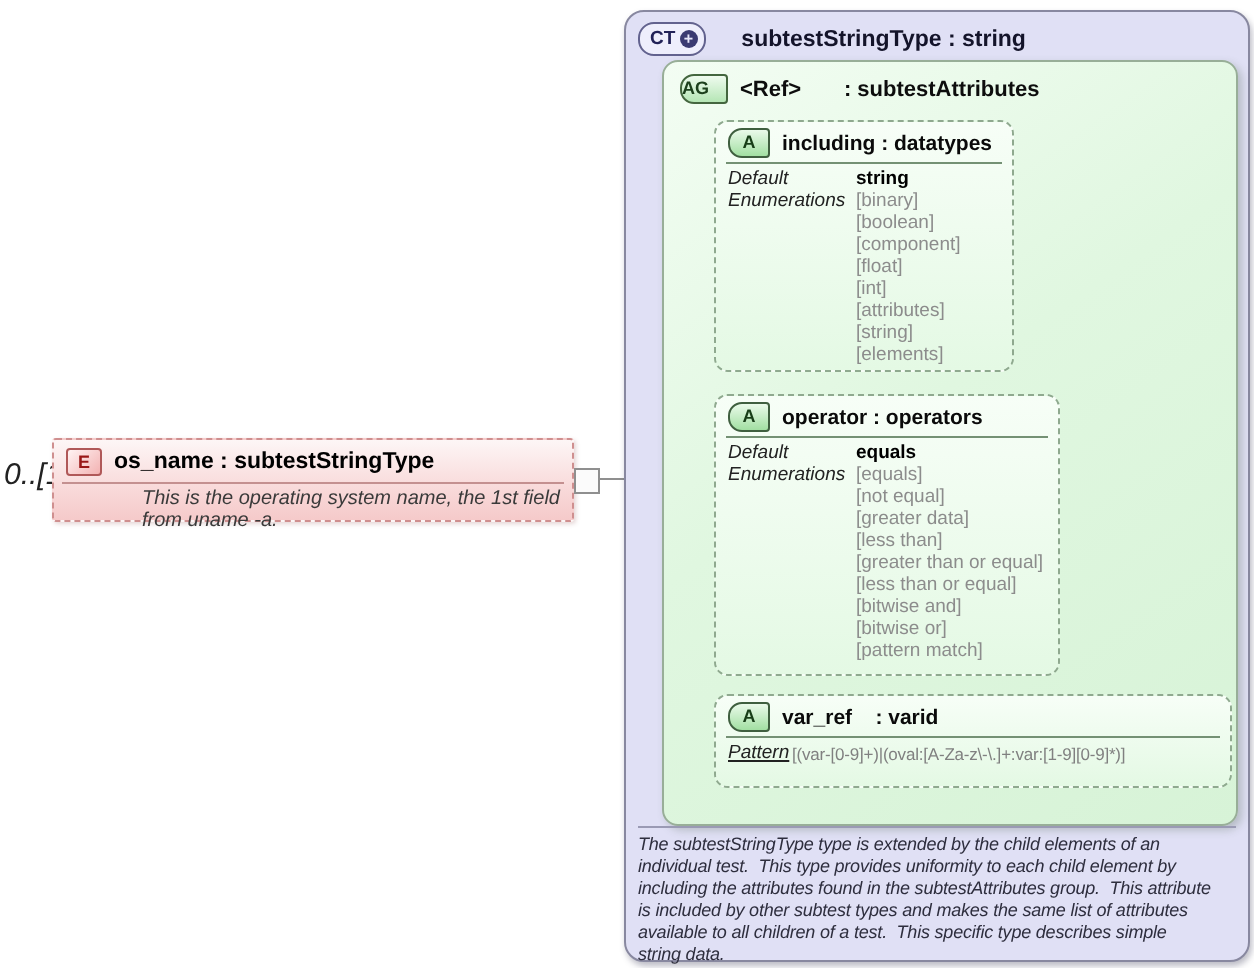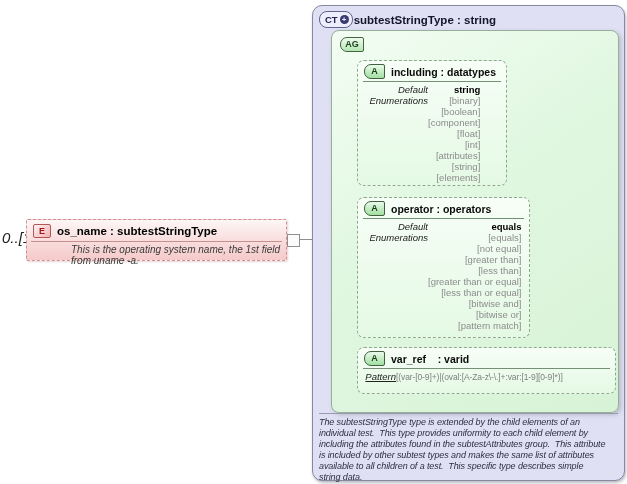--- a/index.html
+++ b/index.html
@@ -35,21 +35,21 @@
   .el-sep{margin:1px 4px 0 4px;border-top:1px solid #c49090;}
   .el-desc{
     padding:2px 5px 0 5px;font-size:10px;font-style:italic;color:#3a3a3a;white-space:pre-wrap;margin-left:39px;
   }
   
   .ct-box{
     position:absolute;left:312px;top:5px;width:311px;height:474px;
     background:#e0e0f5;border:1px solid #8888a0;border-radius:10px;
     box-shadow:1px 2px 3px rgba(60,60,90,.35);
   }
-  .ct-header{position:absolute;left:6px;top:5px;display:flex;align-items:center;gap:1px;}
+  .ct-header{position:absolute;left:6px;top:5px;display:flex;align-items:center;gap:18px;}
   .badge-ct{
     display:inline-flex;align-items:center;gap:2px;height:15px;padding:0 3px 0 5px;
     border:1px solid #62628e;border-radius:8px;background:#eeeefc;
     color:#222258;font-weight:bold;font-size:9.5px;
   }
   .plus-icon{
     display:inline-block;width:9px;height:9px;border-radius:50%;
     background:#3a3a72;color:#e6e6fa;font-weight:bold;font-size:8px;line-height:9px;text-align:center;
   }
   .ct-title{font-weight:bold;font-size:11.5px;color:#14142a;white-space:pre;}
@@ -57,37 +57,37 @@
   .ag-box{
     position:absolute;left:18px;top:24px;width:286px;height:381px;
     border:1px solid #98ae98;border-radius:8px;
     background:linear-gradient(145deg,#f3fdf3 0%,#e0f7e0 45%,#d7f3d7 100%);
     box-shadow:2px 2px 4px rgba(80,100,80,.3);
   }
   .ag-header{position:absolute;left:8px;top:6px;display:flex;align-items:center;gap:6px;}
   .badge-ag{
     width:22px;height:13px;border:1px solid #44663f;border-radius:7px 2px 2px 7px;
     background:linear-gradient(180deg,#effbef,#b5e6b5);
-    color:#1d401d;font-weight:bold;font-size:9px;line-height:13px;text-align:center;flex:0 0 auto;
+    color:#1d401d;font-weight:bold;font-size:9px;line-height:13px;flex:0 0 auto;
   }
   .ag-title{font-weight:bold;font-size:11px;color:#0d0d0d;white-space:pre;}
   
   .attr-box{
     position:absolute;border:1px dashed #8fa98f;border-radius:7px;
     background:linear-gradient(180deg,#f7fef7 0%,#e4f9e4 100%);
   }
   .attr-title-row{display:flex;align-items:center;gap:6px;padding:3px 6px 2px 6px;}
   .badge-a{
     width:19px;height:13px;border:1px solid #3f5f3f;border-radius:7px 2px 2px 7px;
     background:linear-gradient(180deg,#eafaea,#a2dfa2);
     color:#173d17;font-weight:bold;font-size:9px;line-height:13px;text-align:center;flex:0 0 auto;
   }
   .attr-title{font-weight:bold;font-size:10.5px;color:#0a0a0a;white-space:pre;}
   .attr-sep{margin:0 5px;border-top:1px solid #749174;}
-  .facets{display:flex;padding:2px 6px;font-size:9.5px;line-height:11px;text-align:right;}
+  .facets{display:flex;padding:2px 6px;font-size:9.5px;line-height:11px;}
   .facet-labels{flex:0 0 64px;font-style:italic;color:#222;}
   .facet-labels.narrow{flex:0 0 32px;text-decoration:underline;}
   .facet-values{color:#000;}
   .fdefault{font-weight:bold;color:#000;}
   .fenum div{color:#8c8c8c;}
   .fpattern{font-size:8.5px;color:#808080;letter-spacing:-0.1px;padding-top:1px;white-space:pre;}
   
   .doc-sep{position:absolute;left:6px;top:407px;width:299px;border-top:1px solid #9a9ab4;}
   .doc-text{
     position:absolute;left:6px;top:411px;width:304px;
@@ -125,20 +125,21 @@
       <span class="badge-ct">
         <span>CT</span>
         <span class="plus-icon">+</span>
       </span>
       <span class="ct-title">subtestStringType : string</span>
     </div>
 
     <div class="ag-box">
       <div class="ag-header">
         <span class="badge-ag">AG</span>
+        <span class="ag-title">&lt;Ref&gt;       : subtestAttributes</span>
       </div>
 
       <div class="attr-box" style="left:25px;top:29px;width:148px;height:124px;">
         <div class="attr-title-row">
           <span class="badge-a">A</span>
           <span class="attr-title">including : datatypes</span>
         </div>
         <div class="attr-sep"></div>
         <div class="facets">
           <div class="facet-labels">
@@ -170,21 +171,21 @@
         <div class="facets">
           <div class="facet-labels">
             <div>Default</div>
             <div>Enumerations</div>
           </div>
           <div class="facet-values">
             <div class="fdefault">equals</div>
             <div class="fenum">
                 <div>[equals]</div>
                 <div>[not equal]</div>
-                <div>[greater than]</div>
+                <div>[greater data]</div>
                 <div>[less than]</div>
                 <div>[greater than or equal]</div>
                 <div>[less than or equal]</div>
                 <div>[bitwise and]</div>
                 <div>[bitwise or]</div>
                 <div>[pattern match]</div>
               </div>
           </div>
         </div>
       </div>

